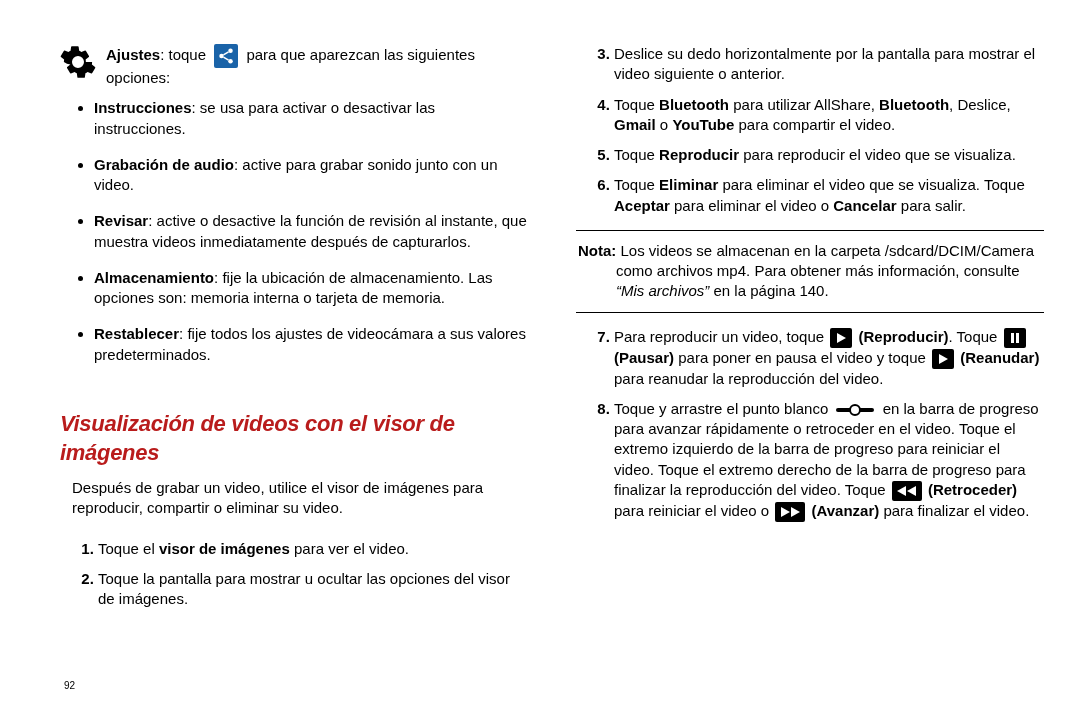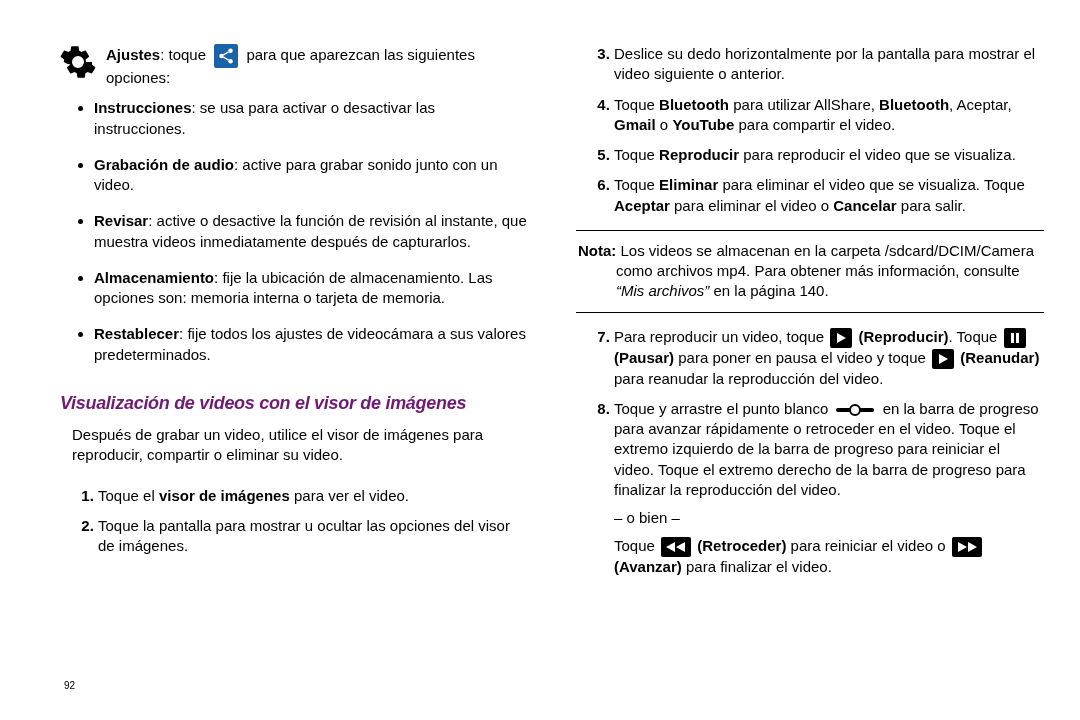--- a/index.html
+++ b/index.html
@@ -58,23 +58,23 @@
   ul.bullets {
     list-style: disc;
     margin: 10px 0 0 0;
     padding: 0 0 0 34px;
   }
   ul.bullets li { margin-bottom: 16px; }
 
   h2.section {
     font-style: italic;
     font-weight: bold;
-    color: #701a75;
-    font-size: 18px;
-    margin: 26px 0 10px 0;
+    color: #b91c1c;
+    font-size: 22px;
+    margin: 44px 0 10px 0;
     letter-spacing: -0.3px;
   }
 
   .intro { margin: 0 0 20px 12px; }
 
   ol.steps {
     list-style: decimal;
     margin: 0  0 0 12px;
     padding: 0 0 0 26px;
   }
@@ -186,21 +186,21 @@
       </li>
       <li>Toque la pantalla para mostrar u ocultar las opciones del visor de imágenes.</li>
     </ol>
   </div>
 
   <div class="col right">
 
     <ol class="steps" start="3">
       <li>Deslice su dedo horizontalmente por la pantalla para mostrar el video siguiente o anterior.</li>
       <li>
-        <span>Toque </span><b>Bluetooth</b><span> para utilizar AllShare, </span><b>Bluetooth</b><span>, Aceptar, </span><b>Gmail</b><span> o </span><b>YouTube</b><span> para compartir el video.</span>
+        <span>Toque </span><b>Bluetooth</b><span> para utilizar AllShare, </span><b>Bluetooth</b><span>, Deslice, </span><b>Gmail</b><span> o </span><b>YouTube</b><span> para compartir el video.</span>
       </li>
       <li>
         <span>Toque </span><b>Reproducir</b><span> para reproducir el video que se visualiza.</span>
       </li>
       <li>
         <span>Toque </span><b>Eliminar</b><span> para eliminar el video que se visualiza. Toque </span><b>Aceptar</b><span> para eliminar el video o </span><b>Cancelar</b><span> para salir.</span>
       </li>
     </ol>
 
     <div class="note-block">
@@ -229,21 +229,20 @@
             <svg viewBox="0 0 14 14">
               <polygon points="3,2 12,7 3,12" fill="#fff"></polygon>
             </svg>
           </span>
         <b> (Reanudar)</b><span> para reanudar la reproducción del video.</span>
       </li>
       <li>
         <span>Toque y arrastre el punto blanco </span>
         <span class="progress-icon"><span class="bar"></span><span class="dot"></span></span>
         <span> en la barra de progreso para avanzar rápidamente o retroceder en el video. Toque el extremo izquierdo de la barra de progreso para reiniciar el video. Toque el extremo derecho de la barra de progreso para finalizar la reproducción del video.</span>
-        <div style="margin:8px 0;">– o bien –</div>
         <span>Toque </span>
         <span class="icon-box wide">
             <svg viewBox="0 0 26 14">
               <polygon points="12,2 3,7 12,12" fill="#fff"></polygon>
               <polygon points="22,2 13,7 22,12" fill="#fff"></polygon>
             </svg>
           </span>
         <b> (Retroceder)</b><span> para reiniciar el video o </span>
         <span class="icon-box wide">
             <svg viewBox="0 0 26 14">

